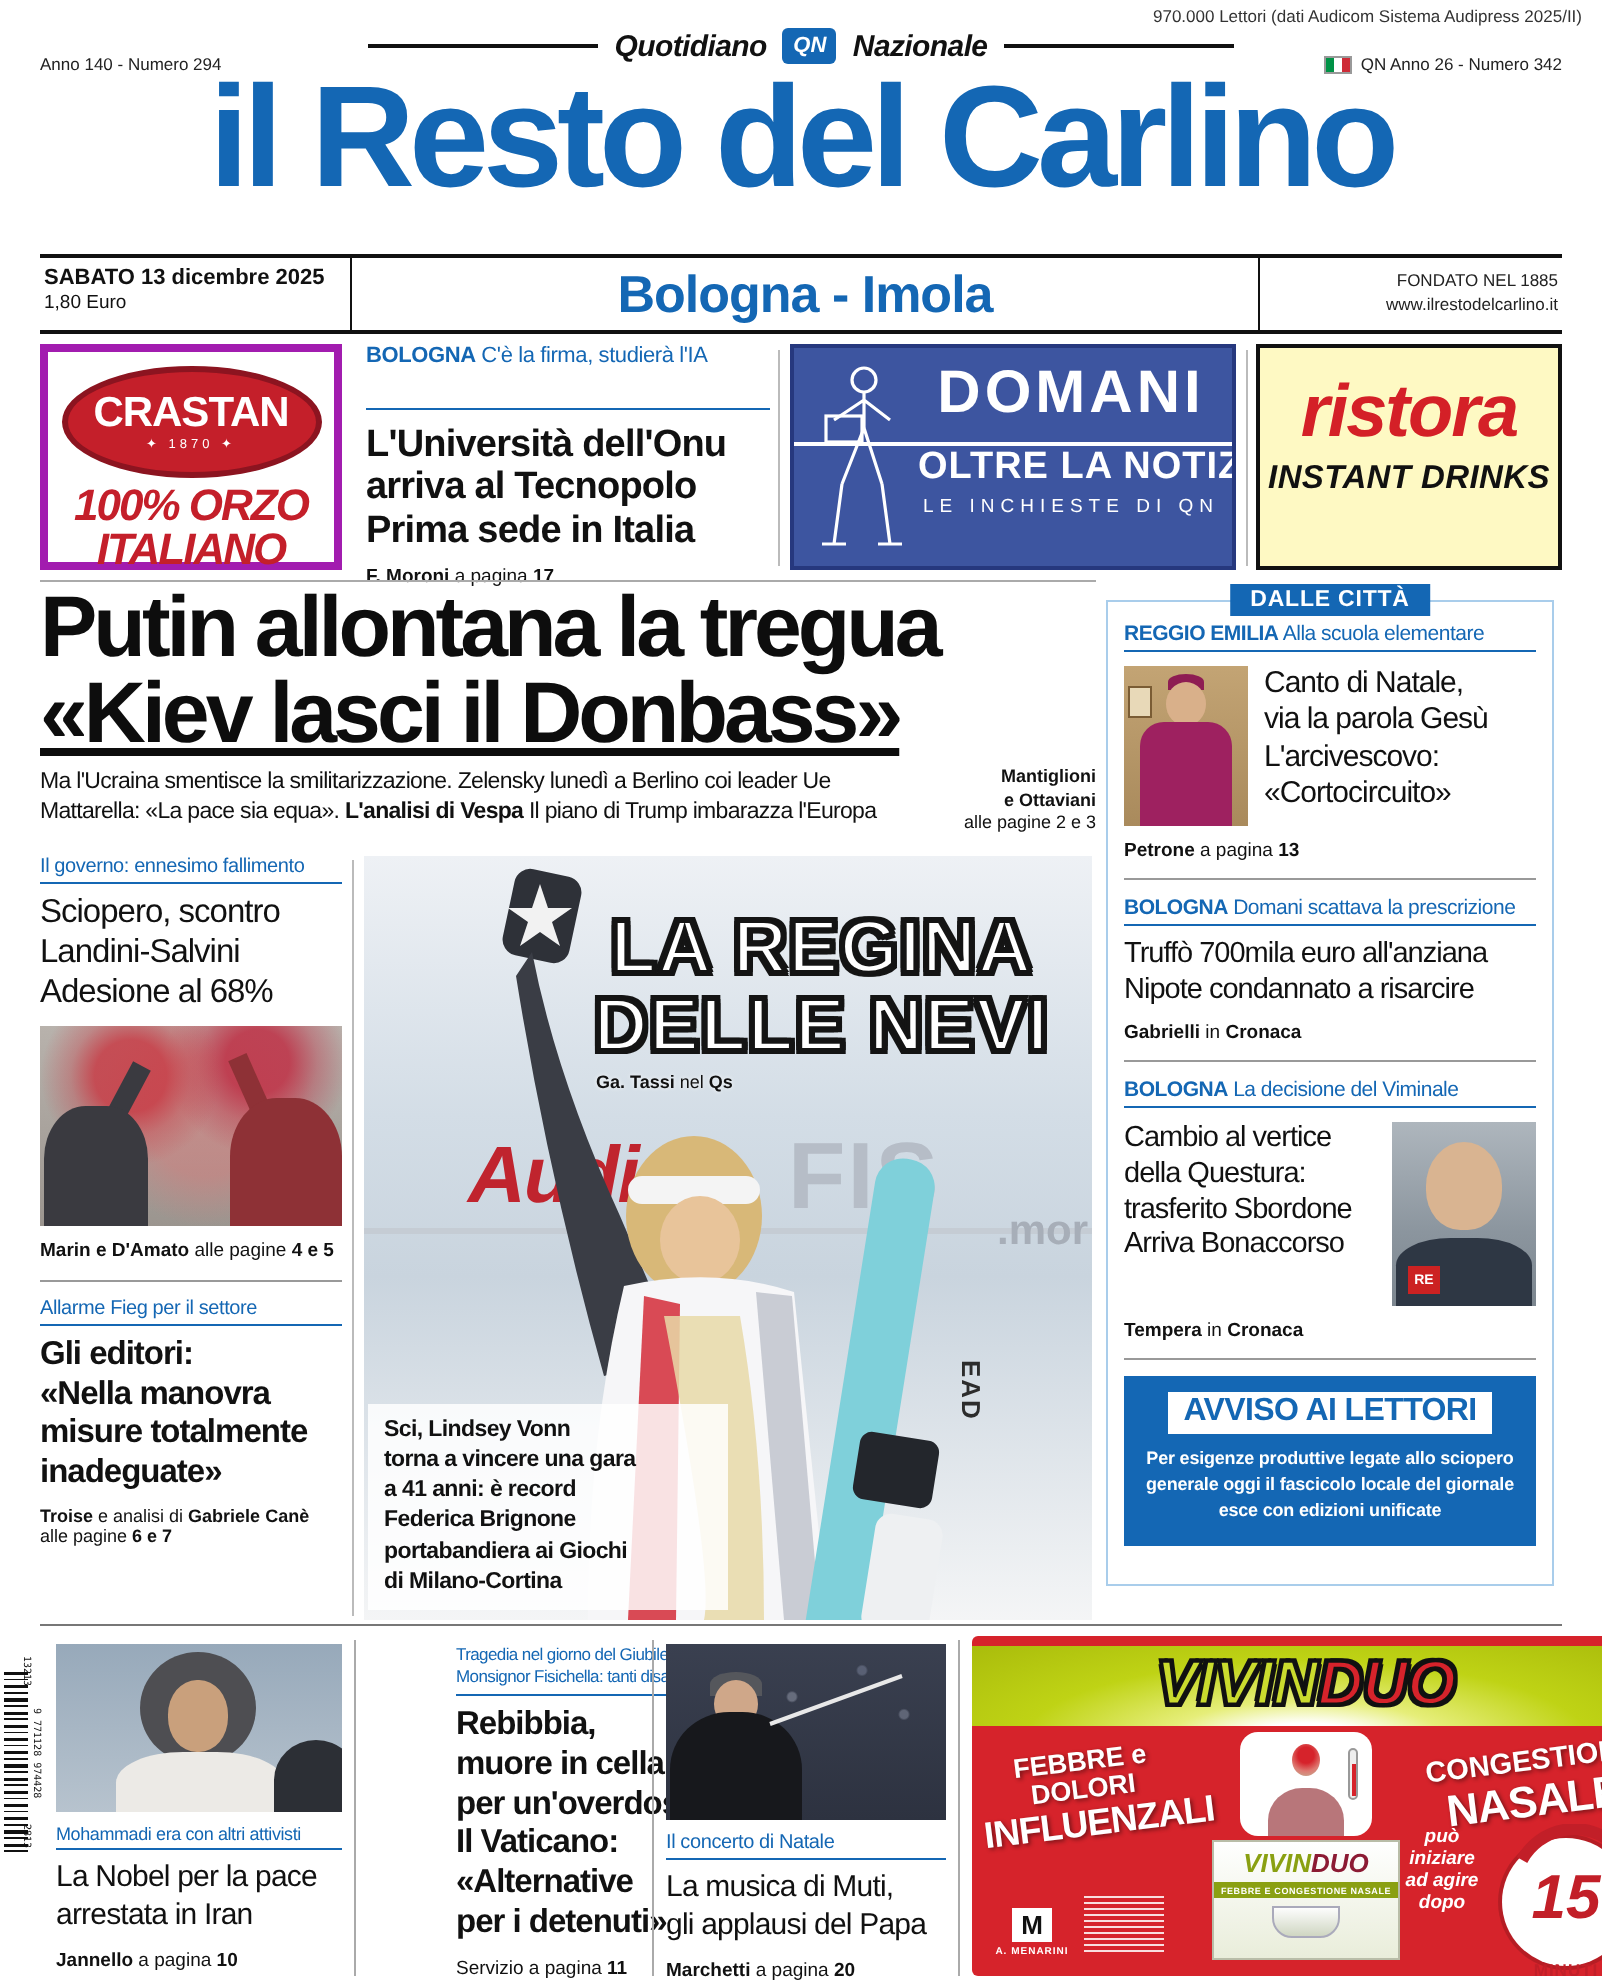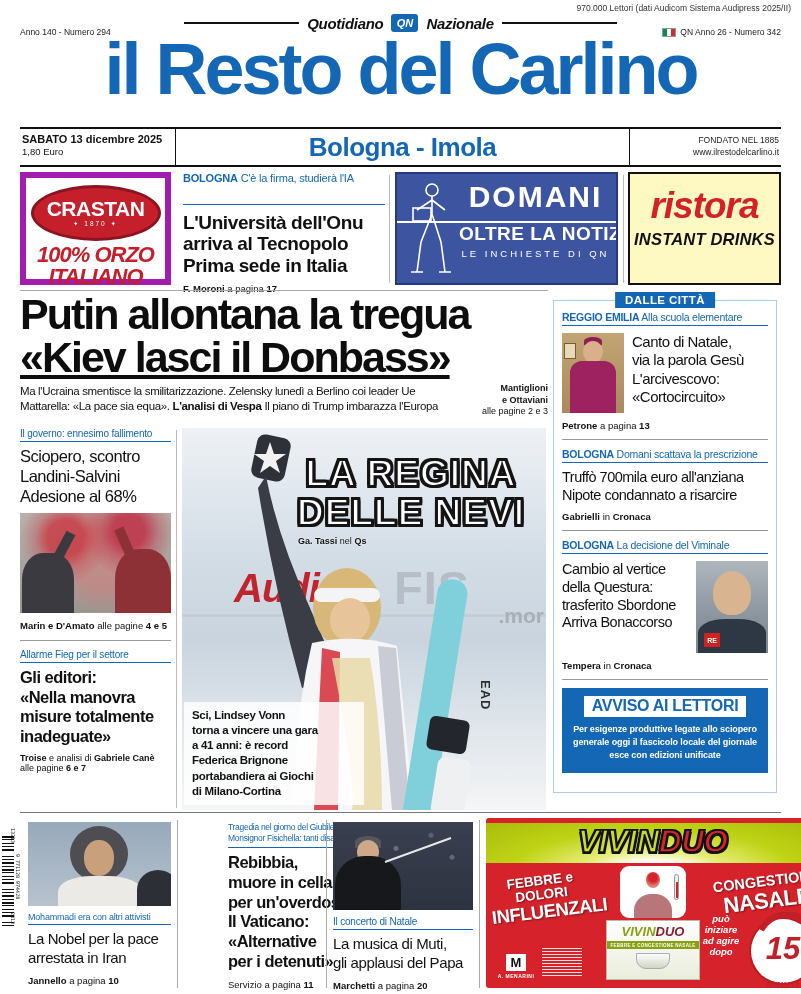--- a/index.html
+++ b/index.html
@@ -34,21 +34,21 @@
              border-top:2px solid #111; border-bottom:2px solid #111; display:flex; }
   .db-left { width:156px; border-right:1px solid #111; padding:4px 0 0 2px; }
   .db-date { font-size:11px; font-weight:800; }
   .db-price { font-size:9.5px; margin-top:1px; }
   .db-center { flex:1; display:flex; align-items:center; justify-content:center;
                font-size:26px; font-weight:800; color:#1467b4; letter-spacing:-0.5px; }
   .db-right { width:152px; border-left:1px solid #111; text-align:right; padding:5px 2px 0 0;
               font-size:8.5px; line-height:1.45; color:#222; }
 
   
-  .ad-crastan { top:172px; left:20px; width:151px; height:113px; border:6px solid #a21caf;
+  .ad-crastan { top:172px; left:20px; width:151px; height:113px; border:4px solid #a21caf;
                 text-align:center; background:#fff; }
   .crastan-oval { margin:7px auto 3px; width:130px; height:56px; background:#c41f2a;
                   border-radius:50%; border:3px solid #8c1420; color:#fff;
                   display:flex; flex-direction:column; align-items:center; justify-content:center; }
   .crastan-brand { font-size:21px; font-weight:800; letter-spacing:-0.5px; line-height:1; }
   .crastan-year { font-size:6.5px; letter-spacing:2px; margin-top:1px; }
   .crastan-tag { color:#c41f2a; font-weight:800; font-style:italic; font-size:22px;
                  line-height:1.02; letter-spacing:-1px; }
 
   .kicker { font-size:11px; color:#1467b4; border-bottom:1px solid #1467b4;

